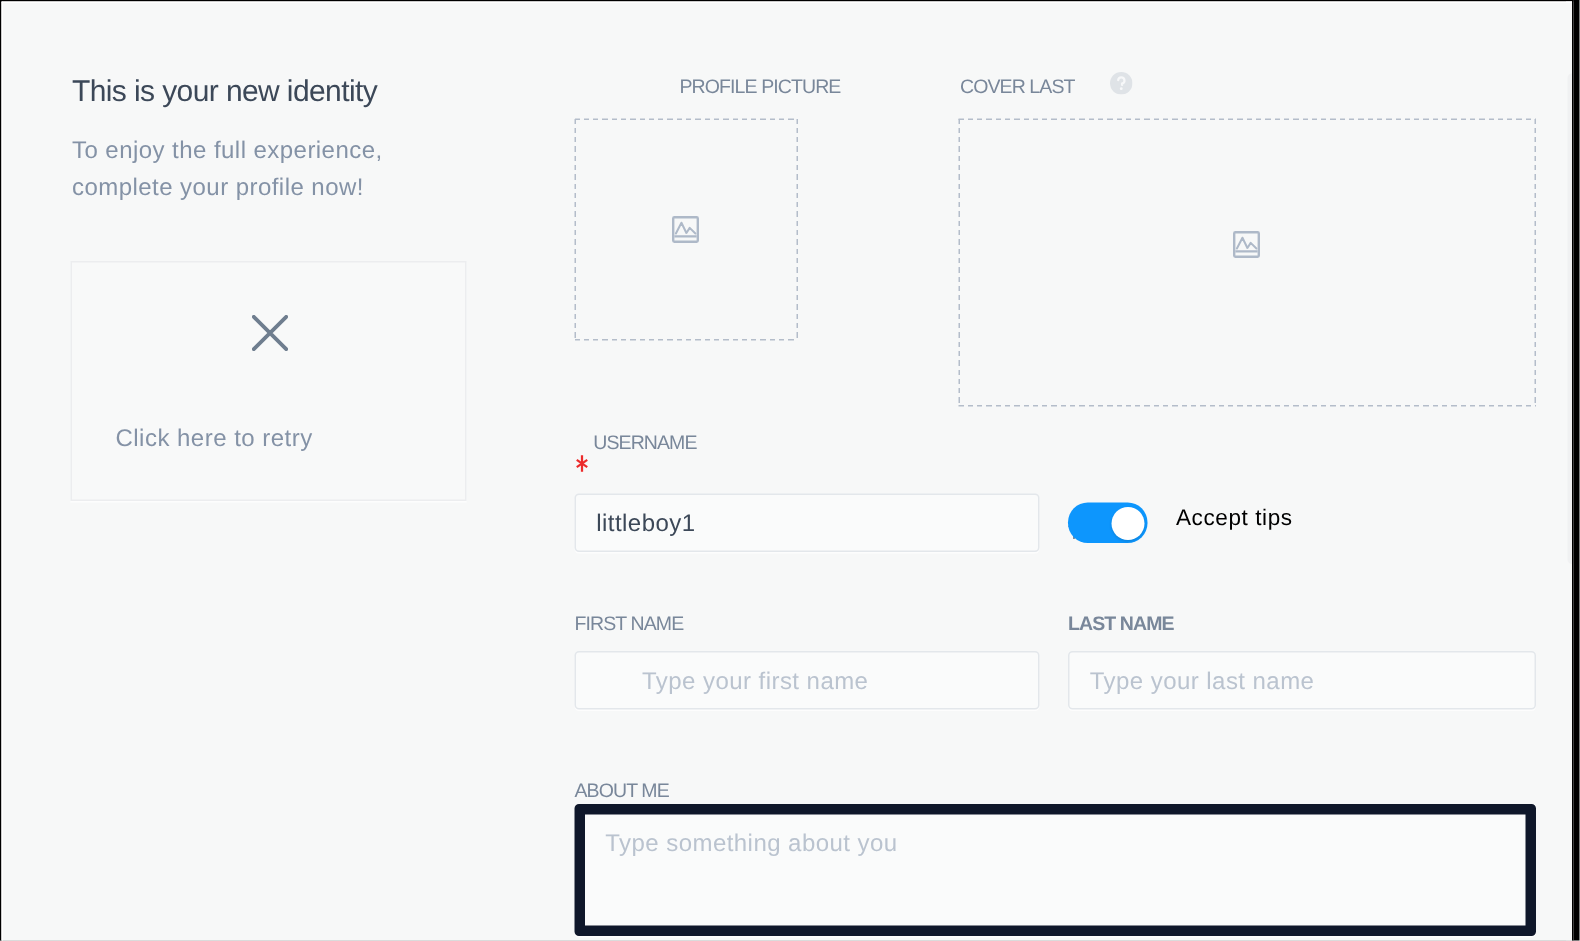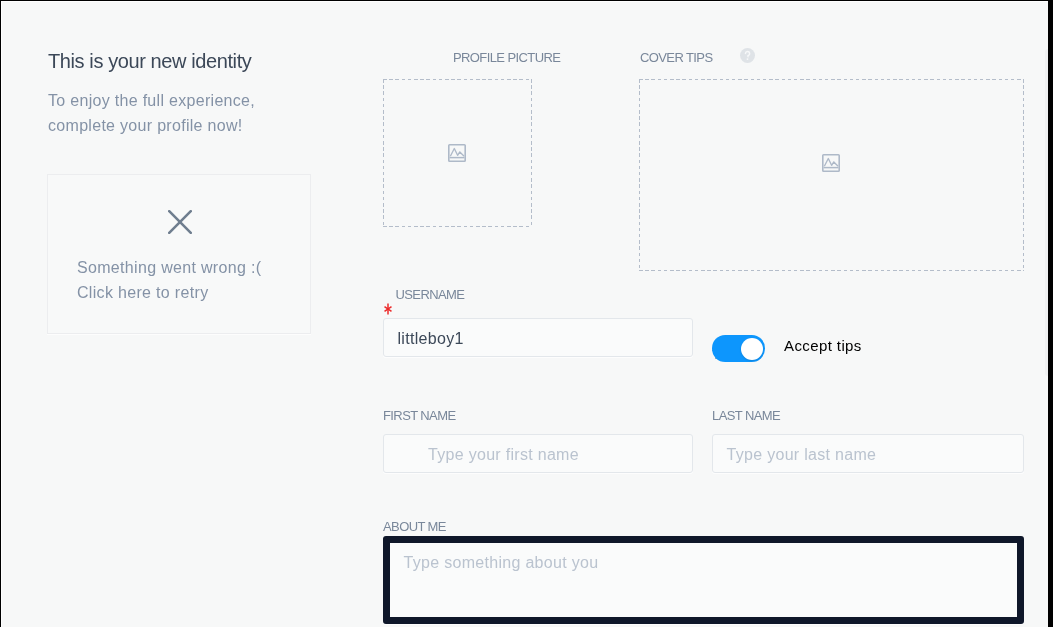--- a/index.html
+++ b/index.html
@@ -39,28 +39,28 @@
   .imgicon{position:absolute;line-height:0;}
   .box-pp .imgicon{left:65px;top:64.5px;}
   .lbl-cp{left:640px;top:50px;}
   .helpicon{position:absolute;left:739.5px;top:48px;line-height:0;}
   .box-cp{left:639px;top:79px;width:385px;height:192px;}
   .cp-inner{position:absolute;left:-2px;right:0;top:75px;text-align:center;}
   .cp-inner .imgicon{position:relative;display:inline-block;}
   .cp-hint{margin-top:2px;font-size:15px;color:#bcc5d1;letter-spacing:0.2px;line-height:18px;}
   .req{position:absolute;left:384px;top:303px;line-height:0;}
   .lbl-un{left:395.5px;top:287px;}
-  .box-un{left:383px;top:318px;width:310px;height:39px;}
+  .box-un{left:383px;top:329px;width:310px;height:39px;}
   .lbl-tips{left:712px;top:303px;margin-top:44px;}
   .switch{position:absolute;left:712px;top:335.3px;width:53.3px;height:26.4px;border-radius:13.2px;background:#0d96fd;}
   .knob{position:absolute;right:2px;top:2.4px;width:22px;height:22px;border-radius:11px;background:#fff;box-shadow:0 1px 2px rgba(0,0,0,0.13);}
   .switch-lbl{position:absolute;left:784px;top:336px;font-size:15px;letter-spacing:0.4px;color:#000000;line-height:20px;}
   .lbl-fn{left:383px;top:408px;}
   .box-fn{left:383px;top:434px;width:310px;height:39px;padding-left:44px;}
-  .lbl-ln{left:712px;top:408px;}
+  .lbl-ln{left:712px;top:408px;font-weight:bold;}
   .box-ln{left:712px;top:434px;width:312px;height:39px;}
   .lbl-am{left:383px;top:519px;}
   .box-am{left:383px;top:536px;width:641px;height:88px;}
   .scrollbar-track{position:absolute;left:1044px;top:0;width:7px;height:627px;background:#f7f8f8;}
   .scrollbar-thumb{position:absolute;left:1px;top:49px;width:6px;height:327px;background:#f0f1f2;border-radius:3px;}
   .ta{position:absolute;box-sizing:border-box;border:7px solid #0f172a;background:#fafbfb;border-radius:3px;box-shadow:0 1px 0 #fdfdfd;
       font-size:16px;letter-spacing:0.3px;color:#bac3cf;padding:10px 13.5px;line-height:19px;}
 </style>
 </head>
 <body>
@@ -76,40 +76,40 @@
     <span>complete your profile now!</span>
   </div>
 
   <div class="errbox">
     <div class="err-x">
       <svg width="24" height="24" viewBox="0 0 24 24">
             <path d="M1.2 1.2 L22.8 22.8 M22.8 1.2 L1.2 22.8" stroke="#6f7e8f" stroke-width="2.55" fill="none" stroke-linecap="round"></path>
           </svg>
     </div>
     <div class="err-text">
-      <span>Something went wrong :(</span><br>
+      <br>
       <span>Click here to retry</span>
     </div>
   </div>
 
   <div class="field-pp">
     <div class="flabel lbl-pp">PROFILE PICTURE</div>
     <div class="dash box-pp">
       <span class="imgicon">
         <svg width="18" height="18" viewBox="0 0 18 18">
               <rect x="0.8" y="0.8" width="16.4" height="16.4" rx="0.8" fill="none" stroke="#aeb9c8" stroke-width="1.6"></rect>
               <path d="M2.6 11.7 L6.3 4.5 L9.6 11.3 L11.8 7.9 L15.6 11.7" fill="none" stroke="#aeb9c8" stroke-width="1.35" stroke-linejoin="round" stroke-linecap="round"></path>
               <path d="M1.6 13.6 H16.4" stroke="#aeb9c8" stroke-width="1.5"></path>
             </svg>
       </span>
     </div>
   </div>
 
   <div class="field-cp">
-    <div class="flabel lbl-cp">COVER TIPS</div>
+    <div class="flabel lbl-cp">COVER LAST</div>
     <span class="helpicon">
       <svg width="15" height="15" viewBox="0 0 15 15">
             <circle cx="7.5" cy="7.5" r="7.5" fill="#dfe3e7"></circle>
             <path d="M5.45 5.45 a2.1 2.1 0 1 1 2.6 2.25 v0.95" fill="none" stroke="#f7f8f9" stroke-width="1.5" stroke-linecap="round"></path>
             <circle cx="7.5" cy="11.1" r="0.95" fill="#f7f8f9"></circle>
           </svg>
     </span>
     <div class="dash box-cp">
       <div class="cp-inner">
         <span class="imgicon">

